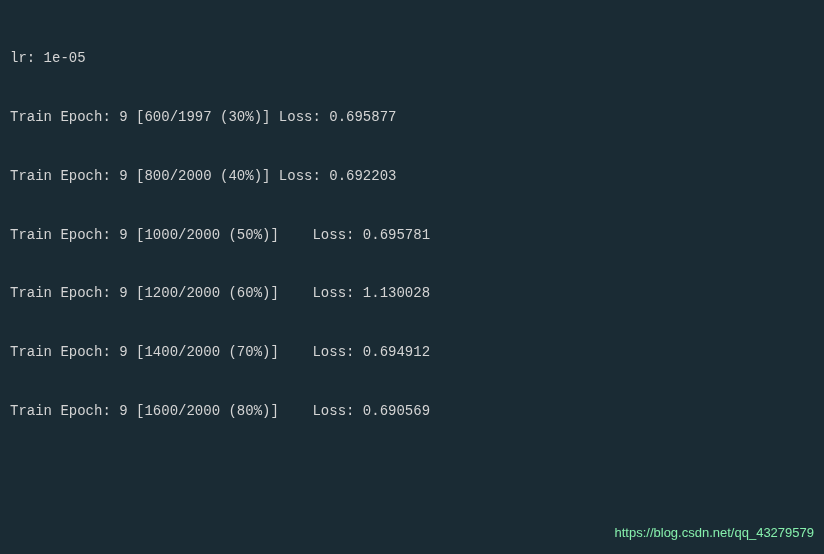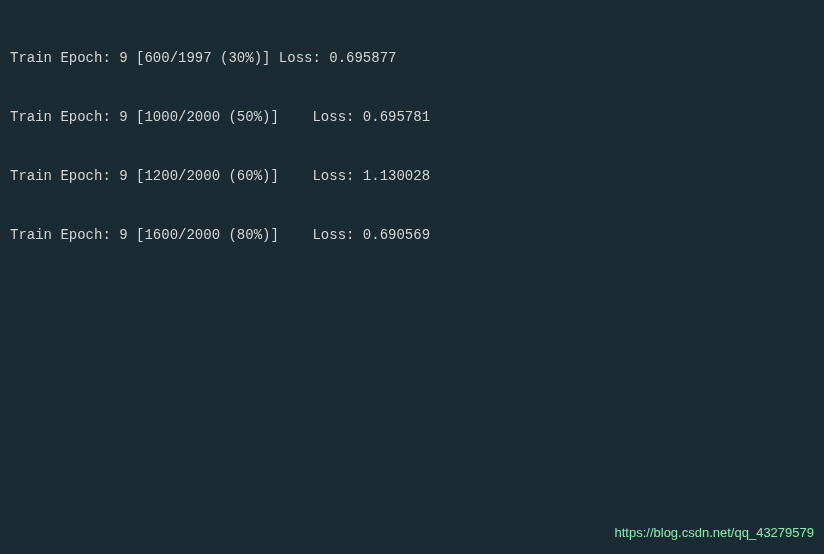--- a/index.html
+++ b/index.html
@@ -30,23 +30,26 @@
       font-family: Arial, sans-serif;
     }
     .line {
       display: block;
     }
   </style>
 </head>
 <body>
 
 <div class="terminal-content">
+  <span class="line">lr: 1e-05</span>
   <span class="line">Train Epoch: 9 [600/1997 (30%)] Loss: 0.695877</span>
+  <span class="line">Train Epoch: 9 [800/2000 (40%)] Loss: 0.692203</span>
   <span class="line">Train Epoch: 9 [1000/2000 (50%)]    Loss: 0.695781</span>
   <span class="line">Train Epoch: 9 [1200/2000 (60%)]    Loss: 1.130028</span>
+  <span class="line">Train Epoch: 9 [1400/2000 (70%)]    Loss: 0.694912</span>
   <span class="line">Train Epoch: 9 [1600/2000 (80%)]    Loss: 0.690569</span>
   
   
   
   
   
   
   
   
   

